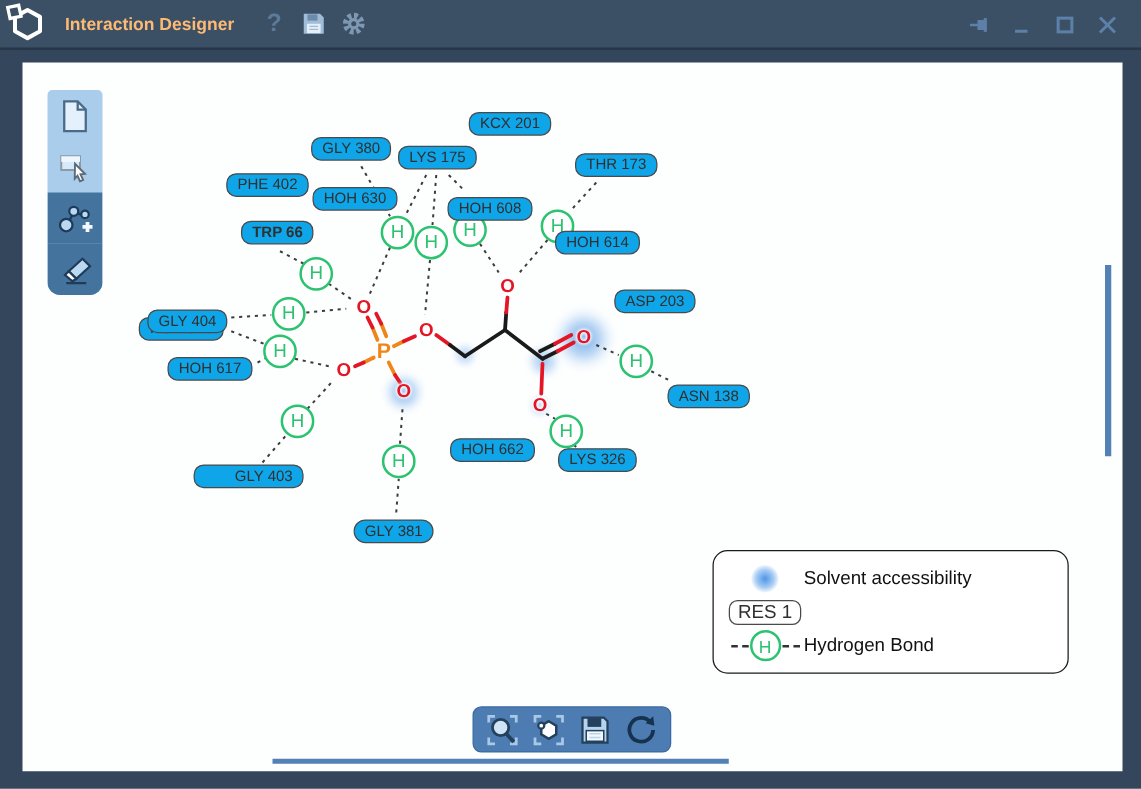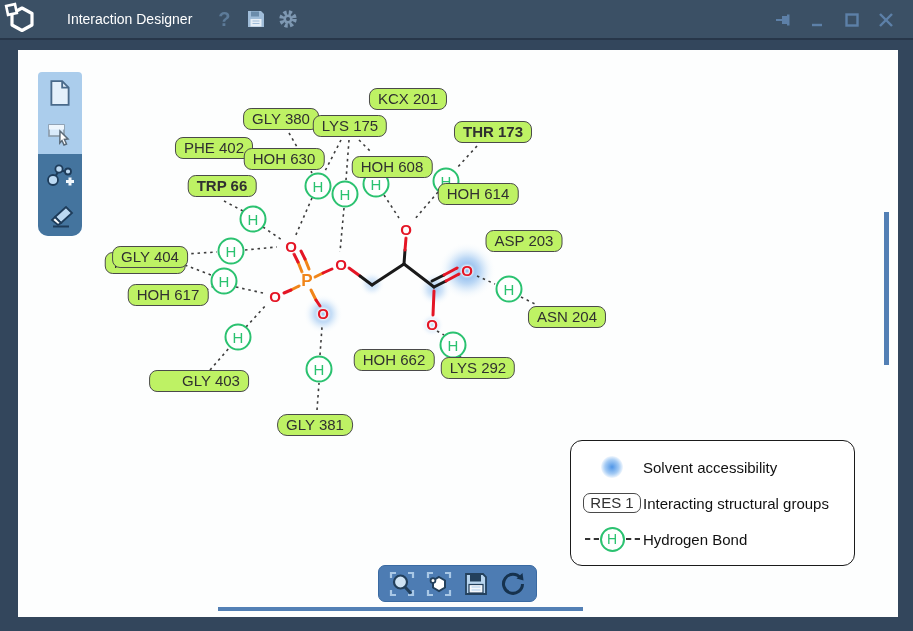--- a/index.html
+++ b/index.html
@@ -9,21 +9,21 @@
     background:#33465c;
     position:relative;
   }
   
   .titlebar{
     position:absolute; left:0; top:0; width:913px; height:40px;
     background:#3b5065; display:flex; align-items:center;
     border-bottom:2px solid #273649;
   }
   .logo{ width:44px; height:40px; display:flex; align-items:center; justify-content:center; }
-  .app-title{ color:#ffffff; font-weight:normal; font-size:14px; margin-left:23px; margin-right:16px; }
+  .app-title{ color:#fdba74; font-weight:bold; font-size:14px; margin-left:8px; margin-right:16px; }
   .tb-icon{ width:26px; height:26px; display:flex; align-items:center; justify-content:center; margin:0 3px; cursor:default; }
   .help-glyph{ color:#5d7b99; font-size:20px; font-weight:bold; }
   .win-controls{ position:absolute; right:10px; top:0; height:40px; display:flex; align-items:center; }
   .win-controls .tb-icon{ margin:0 4px; }
   
   .canvas{
     position:absolute; left:18px; top:50px; width:880px; height:567px;
     background:#fdfefe; overflow:hidden;
   }
   .diagram-svg{ position:absolute; left:0; top:0; width:880px; height:567px; }
@@ -31,41 +31,41 @@
   .left-toolbar{
     position:absolute; left:20px; top:22px; width:44px; height:164px;
     background:#abcdec; border-radius:4px 4px 10px 10px; overflow:hidden;
     display:flex; flex-direction:column; z-index:30;
   }
   .lt-btn{ width:44px; height:41px; display:flex; align-items:center; justify-content:center; }
   .lt-btn.dark{ background:#44749e; }
   
   .res-label{
     position:absolute; transform:translate(-50%,-50%);
-    background:#bef264; border:1.7px solid #4a4a4a; border-radius:8px;
-    padding:1px 8px 2px 8px; font-size:15px; color:#303030; white-space:nowrap;
+    background:#0ea5e9; border:1.7px solid #4a4a4a; border-radius:8px;
+    padding:1px 8px 2px 8px; font-size:12px; color:#303030; white-space:nowrap;
     z-index:20;
   }
   
   .h-circle{
     position:absolute; transform:translate(-50%,-50%);
     width:27px; height:27px; border:2.4px solid #2bc270; border-radius:50%;
     background:#ffffff; color:#2bc270; font-size:15px;
     display:flex; align-items:center; justify-content:center; z-index:10;
   }
   
   .atom{
     position:absolute; transform:translate(-50%,-50%);
     font-weight:bold; font-size:15px; z-index:6;
     text-shadow:0 0 3px #fff,0 0 3px #fff,0 0 3px #fff;
   }
   .atom.p-atom{ font-size:17px; }
   
   .legend{
-    position:absolute; left:552px; top:390px; width:285px; height:126px;
+    position:absolute; left:552px; top:390px; width:285px; height:99px;
     background:#ffffff; border:1.8px solid #1b1b1b; border-radius:12px;
     display:flex; flex-direction:column; justify-content:space-around;
     padding:8px 10px; z-index:25;
   }
   .legend-row{ display:flex; align-items:center; height:30px; }
   .legend-key{ width:62px; display:flex; align-items:center; justify-content:center; flex-shrink:0; }
   .legend-label{ font-size:15px; color:#111; white-space:nowrap; }
   .legend-blob{ width:22px; height:22px; border-radius:50%;
     background:radial-gradient(circle, rgba(70,144,230,.95) 0%, rgba(90,160,235,.55) 45%, rgba(120,180,240,0) 75%); }
   .legend-res{ background:#fff; border:1.7px solid #4a4a4a; border-radius:7px; padding:0 6px 1px 6px; font-size:15px; color:#303030; }
@@ -220,33 +220,33 @@
       <div class="h-circle" style="left: 301px; top: 319px;">H</div>
       <div class="h-circle" style="left: 300px; top: 136px;">H</div>
       <div class="h-circle" style="left: 327px; top: 144px;">H</div>
       <div class="h-circle" style="left: 358px; top: 134px;">H</div>
       <div class="h-circle" style="left: 428px; top: 131px;">H</div>
       <div class="h-circle" style="left: 491px; top: 239px;">H</div>
       <div class="h-circle" style="left: 435px; top: 295px;">H</div>
       <div class="res-label" style="left: 390px; top: 49px;">KCX 201</div>
       <div class="res-label" style="left: 263px; top: 69px;">GLY 380</div>
       <div class="res-label" style="left: 332px; top: 76px;">LYS 175</div>
-      <div class="res-label" style="left: 475px; top: 82px; font-weight: bold;">THR 173</div>
+      <div class="res-label" style="left: 475px; top: 82px;">THR 173</div>
       <div class="res-label" style="left: 196px; top: 98px;">PHE 402</div>
       <div class="res-label" style="left: 266px; top: 109px;">HOH 630</div>
       <div class="res-label" style="left: 374px; top: 117px;">HOH 608</div>
       <div class="res-label" style="left: 204px; top: 136px; font-weight: bold;">TRP 66</div>
       <div class="res-label" style="left: 460px; top: 144px;">HOH 614</div>
       <div class="res-label" style="left: 127px; top: 165px; margin-top: 48px;">HOH 513</div>
       <div class="res-label" style="left: 506px; top: 191px; text-align: center;">ASP 203</div>
       <div class="res-label" style="left: 132px; top: 207px;">GLY 404</div>
       <div class="res-label" style="left: 150px; top: 245px;">HOH 617</div>
-      <div class="res-label" style="left: 549px; top: 267px;">ASN 204</div>
+      <div class="res-label" style="left: 549px; top: 267px;">ASN 138</div>
       <div class="res-label" style="left: 376px; top: 310px;">HOH 662</div>
-      <div class="res-label" style="left: 460px; top: 318px;">LYS 292</div>
+      <div class="res-label" style="left: 460px; top: 318px;">LYS 326</div>
       <div class="res-label" style="left: 181px; top: 331px; padding-left: 32px;">GLY 403</div>
       <div class="res-label" style="left: 297px; top: 375px; border-radius: 10px;">GLY 381</div>
     </div>
 
   <div class="left-toolbar">
     <div class="lt-btn">
       <svg width="26" height="28" viewBox="0 0 24 26">
         <path d="M4 2 h10 l6 6 v16 h-16 z" fill="#e4f0fb" stroke="#4a6a8a" stroke-width="1.7"></path>
         <path d="M14 2 v6 h6" fill="none" stroke="#4a6a8a" stroke-width="1.7"></path>
       </svg>
@@ -282,21 +282,20 @@
     <div class="legend-row">
       <span class="legend-key">
           <span class="legend-blob"></span>
         </span>
       <span class="legend-label">Solvent accessibility</span>
     </div>
     <div class="legend-row">
       <span class="legend-key">
           <span class="legend-res">RES 1</span>
         </span>
-      <span class="legend-label">Interacting structural groups</span>
     </div>
     <div class="legend-row">
       <span class="legend-key">
         <span class="legend-dash"></span>
           <span class="legend-h">H</span>
           <span class="legend-dash"></span>
       </span>
       <span class="legend-label">Hydrogen Bond</span>
     </div>
   </div>

